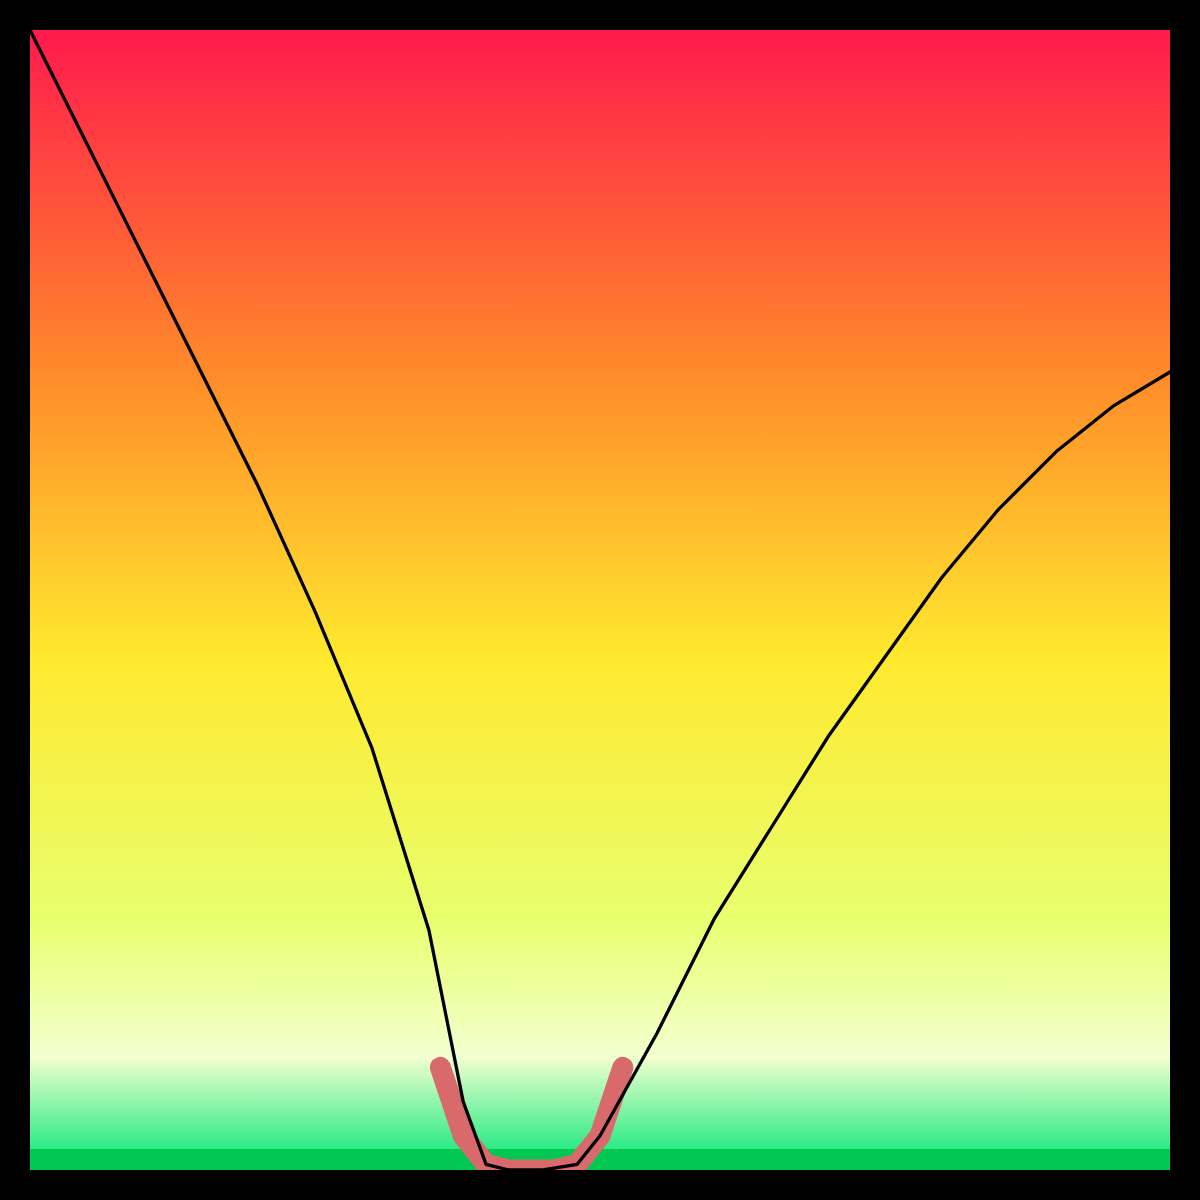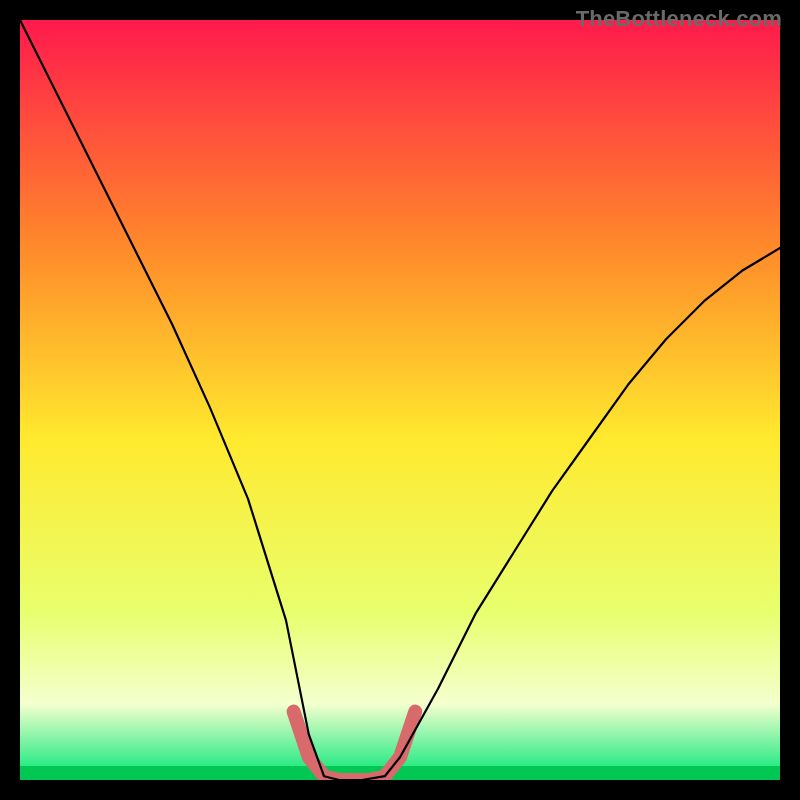--- a/index.html
+++ b/index.html
@@ -38,21 +38,20 @@
     display: block;
     width: 100%;
     height: 100%;
   }
 </style>
 </head>
 <body>
 
 <div class="frame">
 
-  <div class="watermark">TheBottleneck.com</div>
 
   <div class="plot">
     <svg viewBox="0 0 760 760" preserveAspectRatio="none">
       <defs>
         <linearGradient id="bg-grad" x1="0" y1="0" x2="0" y2="1">
           <stop id="g0" offset="0%" stop-color="#ff1a4c"></stop>
           <stop id="g1" offset="30%" stop-color="#ff8a2a"></stop>
           <stop id="g2" offset="55%" stop-color="#ffe92e"></stop>
           <stop id="g3" offset="78%" stop-color="#e8ff6e"></stop>
           <stop id="g4" offset="90%" stop-color="#f4ffcf"></stop>

